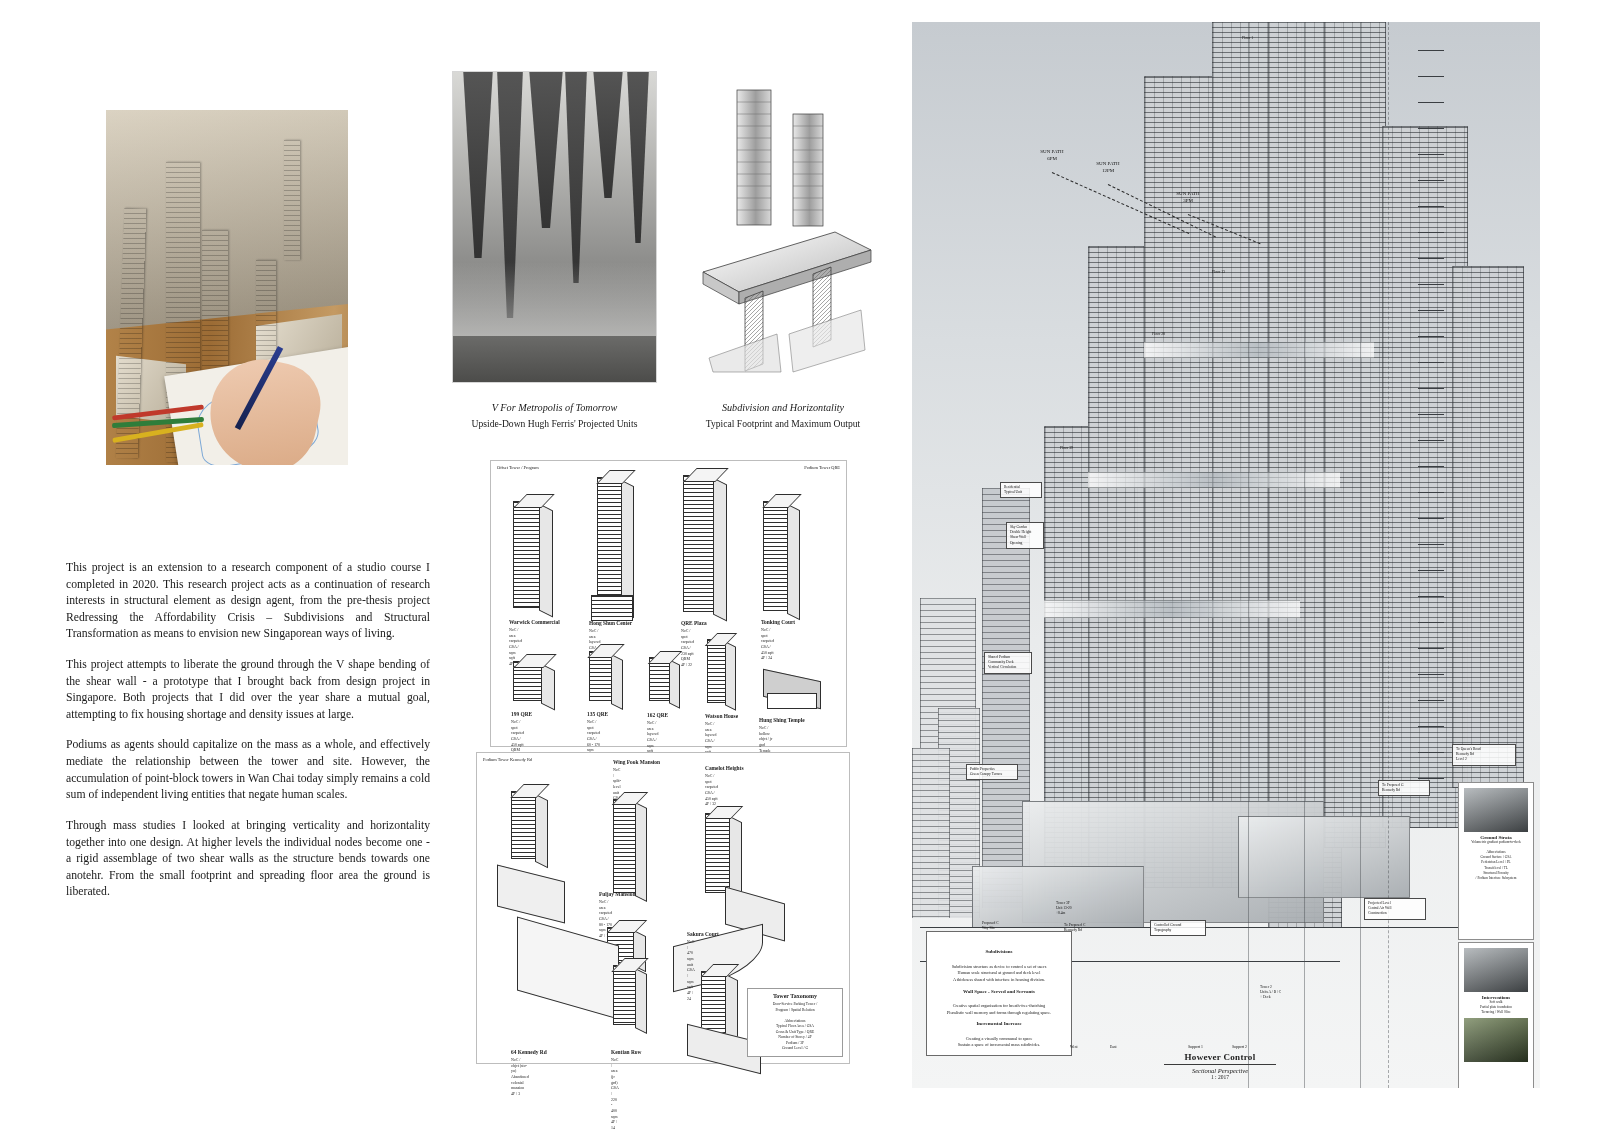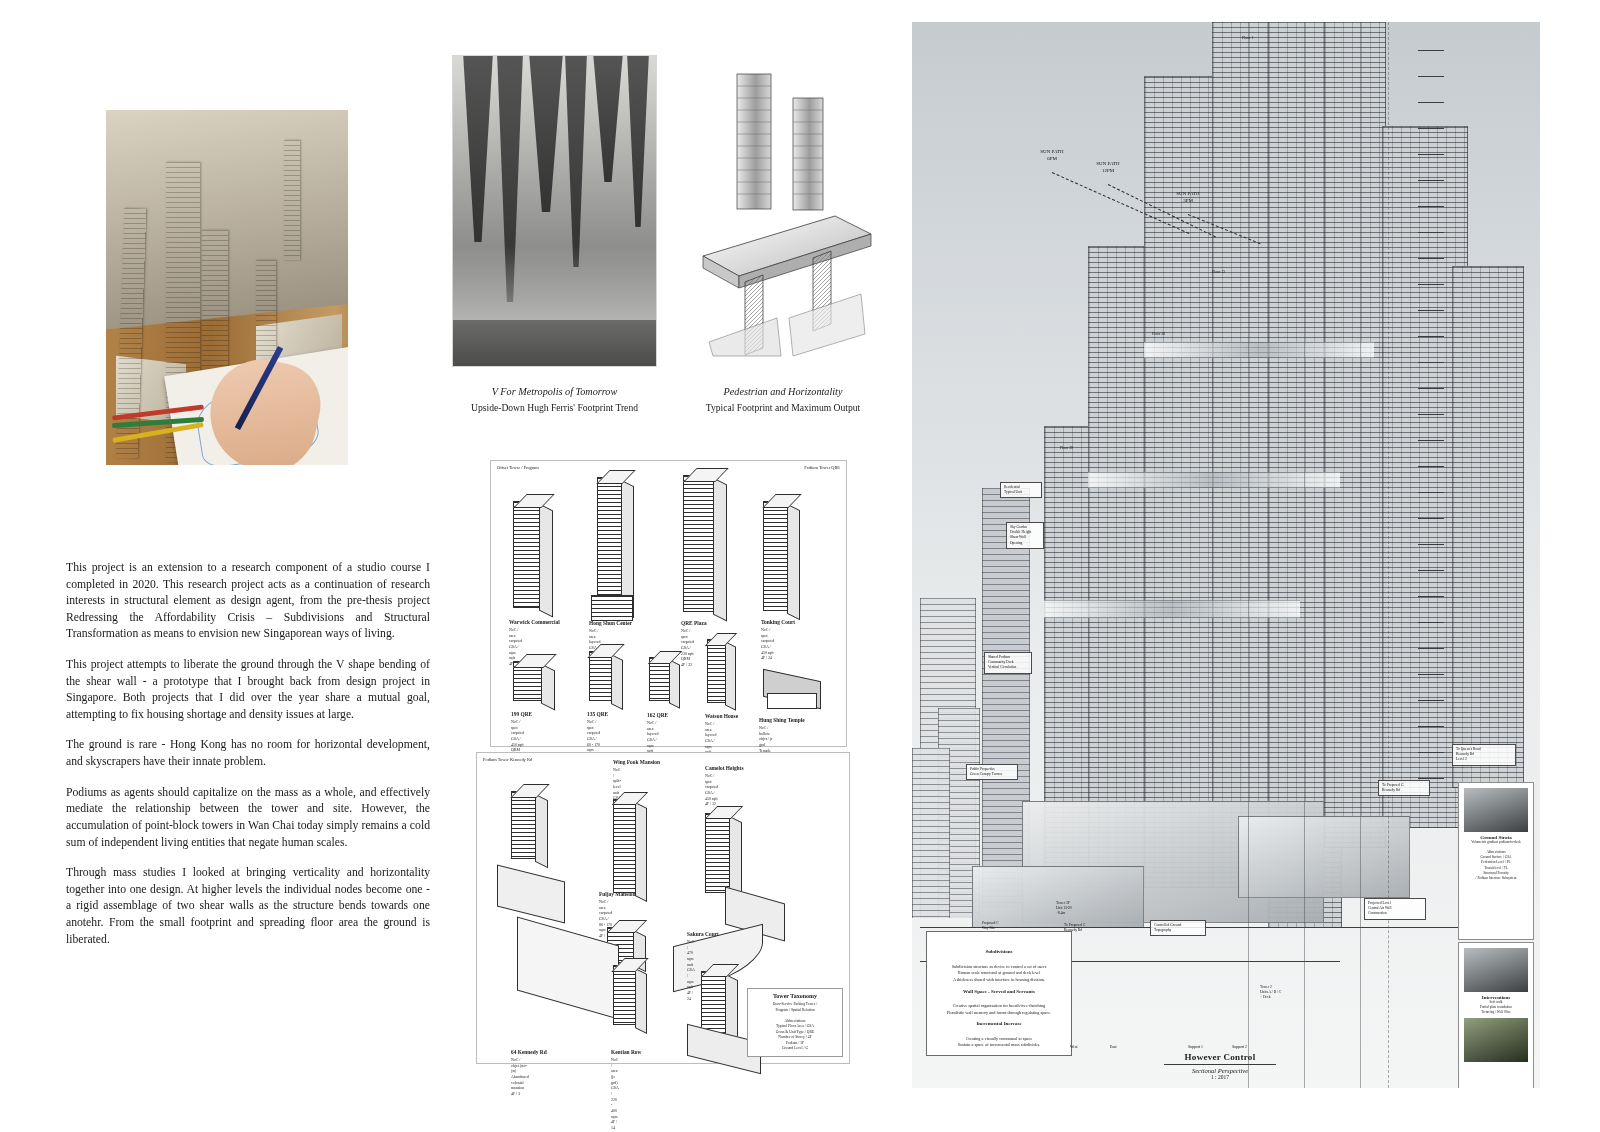--- a/index.html
+++ b/index.html
@@ -151,21 +151,21 @@
   
   .fig-row {
     position: absolute;
     left: 452px;
     top: 55px;
     width: 430px;
     height: 360px;
   }
   .fig {
     position: absolute;
-    top: 0;
+    top: 16px;
   }
   .fig .frame {
     position: relative;
     overflow: hidden;
     border: 1px solid #d6d6d6;
   }
   .fig .cap {
     margin-top: 16px;
     text-align: center;
     font-size: 10.2px;
@@ -423,41 +423,40 @@
     <div class="pencils">
         <i></i>
         <i></i>
         <i></i>
       </div>
   </div>
 
   <div class="essay">
     <p>This project is an extension to a research component of a studio course I completed in 2020. This research project acts as a continuation of research interests in structural element as design agent, from the pre-thesis project Redressing the Affordability Crisis – Subdivisions and Structural Transformation as means to envision new Singaporean ways of living.</p>
     <p>This project attempts to liberate the ground through the V shape bending of the shear wall - a prototype that I brought back from design project in Singapore. Both projects that I did over the year share a mutual goal, attempting to fix housing shortage and density issues at large.</p>
-    <p>The ground is rare - Hong Kong has no room for horizontal development, and skyscrapers have their innate problem.</p>
     <p>Podiums as agents should capitalize on the mass as a whole, and effectively mediate the relationship between the tower and site. However, the accumulation of point-block towers in Wan Chai today simply remains a cold sum of independent living entities that negate human scales.</p>
     <p>Through mass studies I looked at bringing verticality and horizontality together into one design. At higher levels the individual nodes become one - a rigid assemblage of two shear walls as the structure bends towards one anotehr. From the small footprint and spreading floor area the ground is liberated.</p>
   </div>
 
   <div class="fig-row">
 
     <div class="fig fig1">
       <div class="frame">
         <div class="spike s1"></div>
         <div class="spike s2"></div>
         <div class="spike s3"></div>
         <div class="spike s4"></div>
         <div class="spike s5"></div>
         <div class="spike s6"></div>
         <div class="haze"></div>
         <div class="ground"></div>
       </div>
       <div class="cap">
         <span>V For Metropolis of Tomorrow</span>
-        <span class="sub">Upside-Down Hugh Ferris' Footprint Trend</span>
+        <span class="sub">Upside-Down Hugh Ferris' Projected Units</span>
       </div>
     </div>
 
     <div class="fig fig2">
       <div class="frame">
         <svg width="198" height="310" viewBox="0 0 198 310">
           <defs>
             <linearGradient id="twr" x1="0" y1="0" x2="1" y2="0">
               <stop offset="0%" stop-color="#e9e9e9"></stop>
               <stop offset="55%" stop-color="#9d9d9d"></stop>
@@ -482,21 +481,21 @@
           <polygon points="18,200 150,160 186,178 54,220" fill="url(#slab)" stroke="#3b3b3b" stroke-width="0.8"></polygon>
           <polygon points="18,200 54,220 54,232 18,212" fill="#c8c8c8" stroke="#3b3b3b" stroke-width="0.7"></polygon>
           <polygon points="54,220 186,178 186,190 54,232" fill="#aeaeae" stroke="#3b3b3b" stroke-width="0.7"></polygon>
           <polygon points="60,226 78,219 78,292 60,299" fill="url(#hatch)" stroke="#2f2f2f" stroke-width="0.7"></polygon>
           <polygon points="128,202 146,195 146,268 128,275" fill="url(#hatch)" stroke="#2f2f2f" stroke-width="0.7"></polygon>
           <polygon points="24,286 92,262 96,300 28,300" fill="#e2e2e2" stroke="#4a4a4a" stroke-width="0.6" opacity="0.7"></polygon>
           <polygon points="104,262 176,238 180,278 108,300" fill="#e8e8e8" stroke="#4a4a4a" stroke-width="0.6" opacity="0.7"></polygon>
         </svg>
       </div>
       <div class="cap">
-        <span>Pedestrian and Horizontality</span>
+        <span>Subdivision and Horizontality</span>
         <span class="sub">Typical Footprint and Maximum Output</span>
       </div>
     </div>
   </div>
 
   <div class="tax-sheet tax-a">
     <div class="corner-label" style="left:6px; top:4px;">Offset Tower / Program</div>
     <div class="corner-label" style="right:6px; top:4px;">Podium Tower QRE</div>
 
     <div class="tower-icon" style="left:22px; top:40px;">

